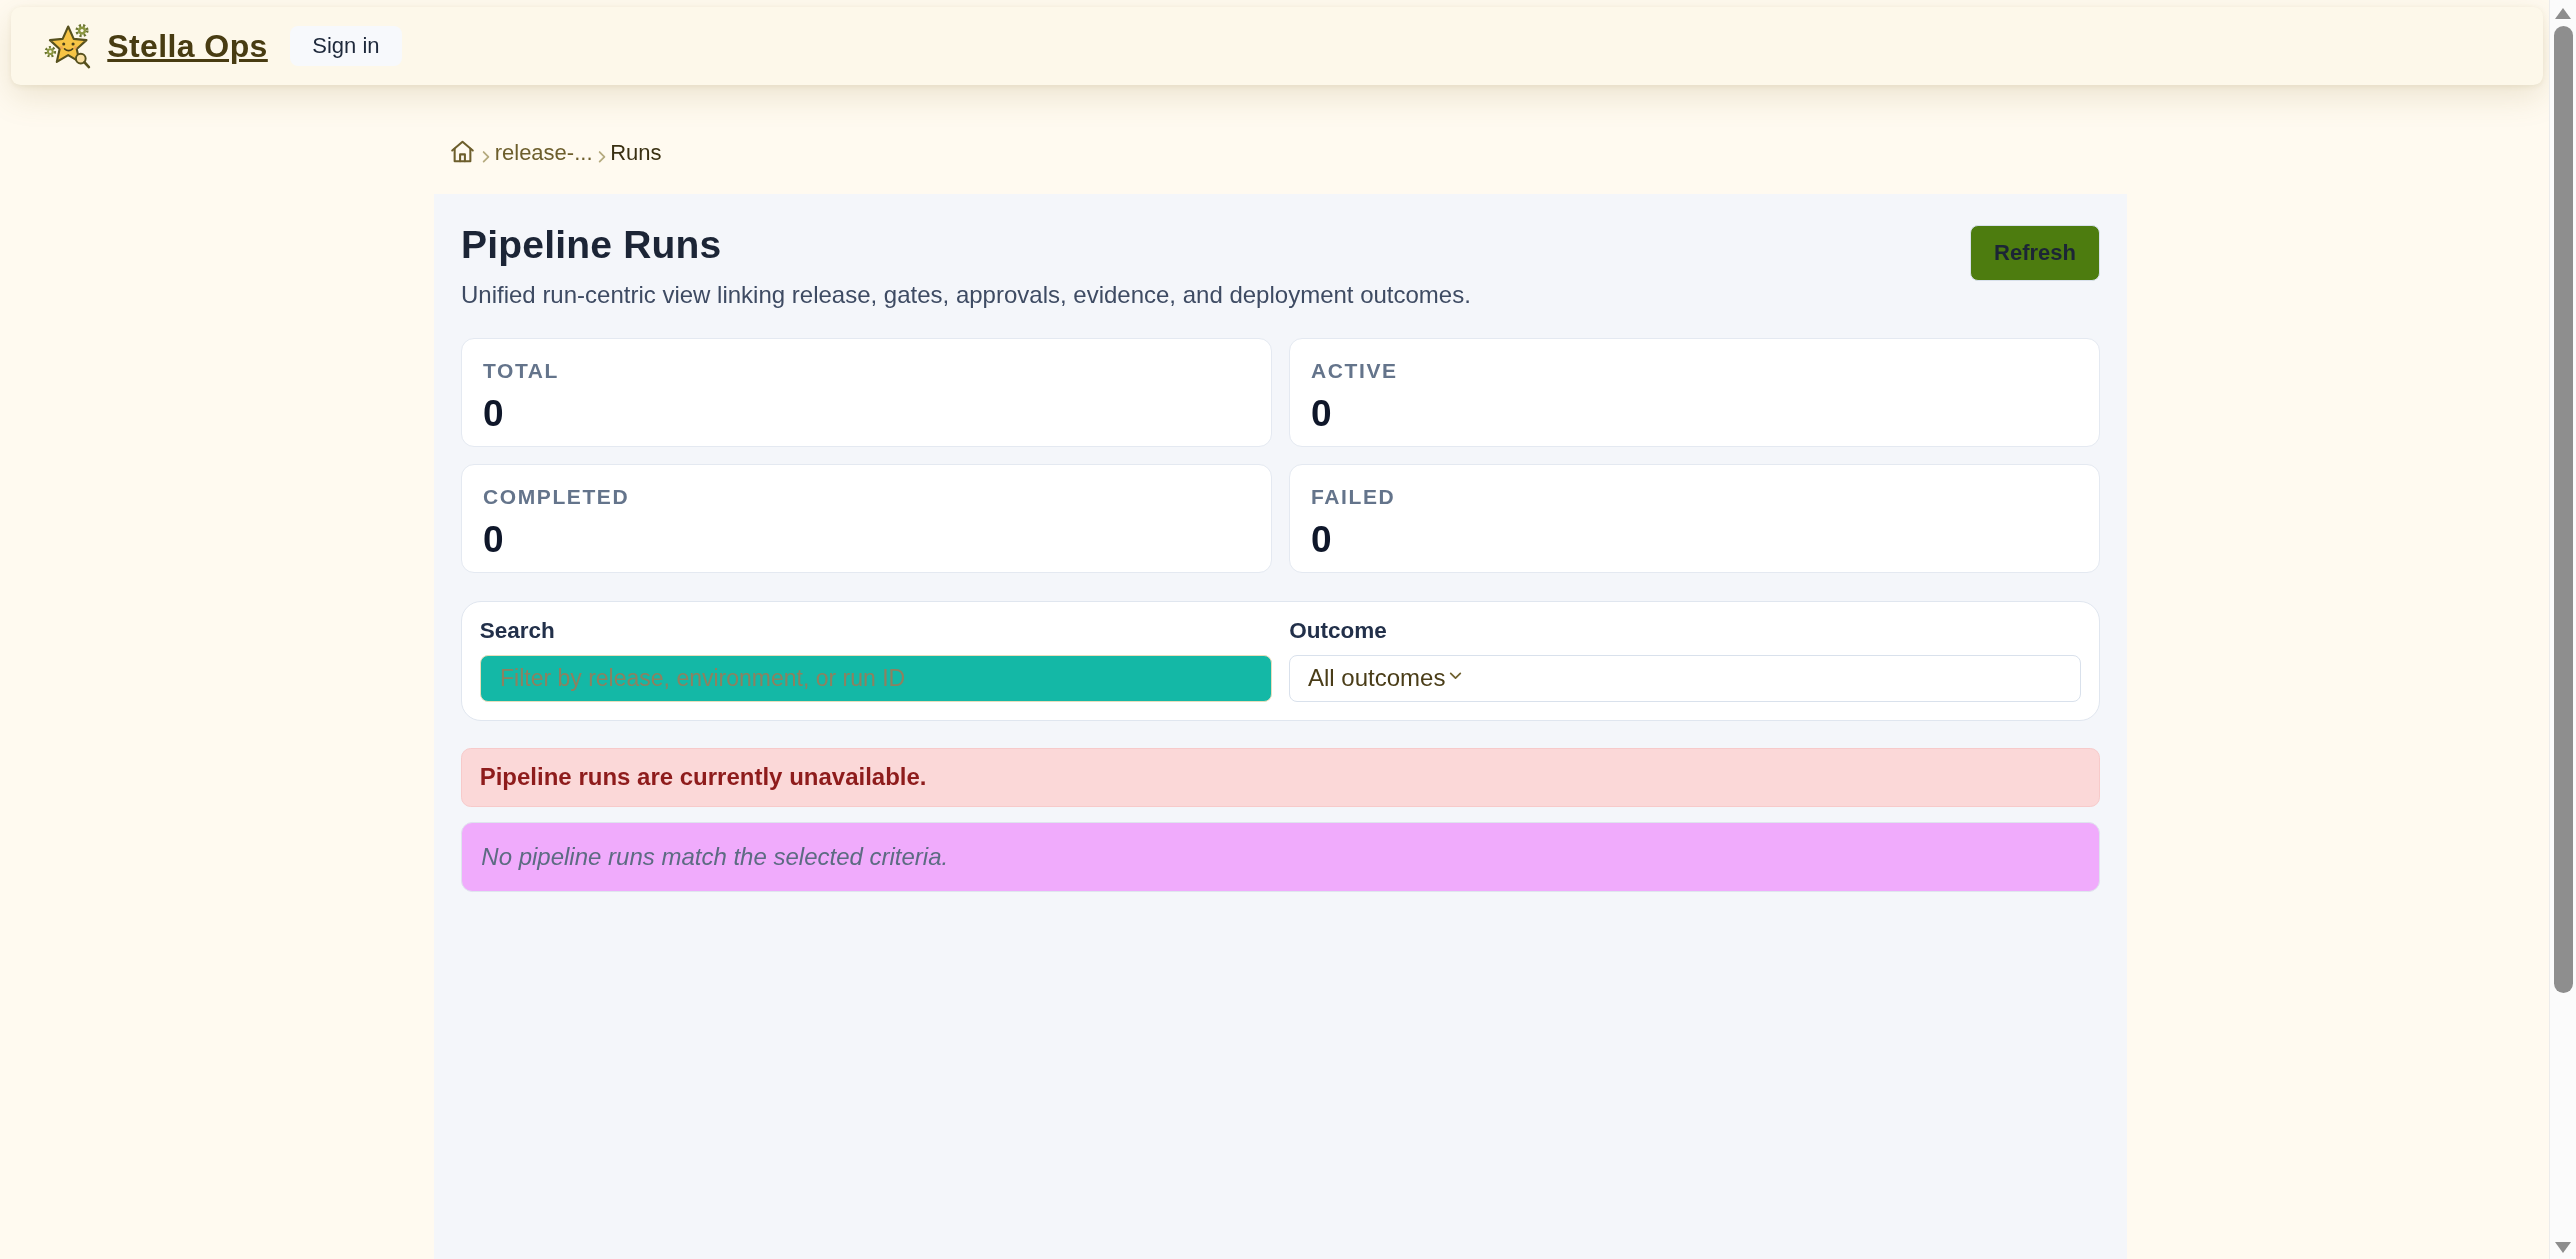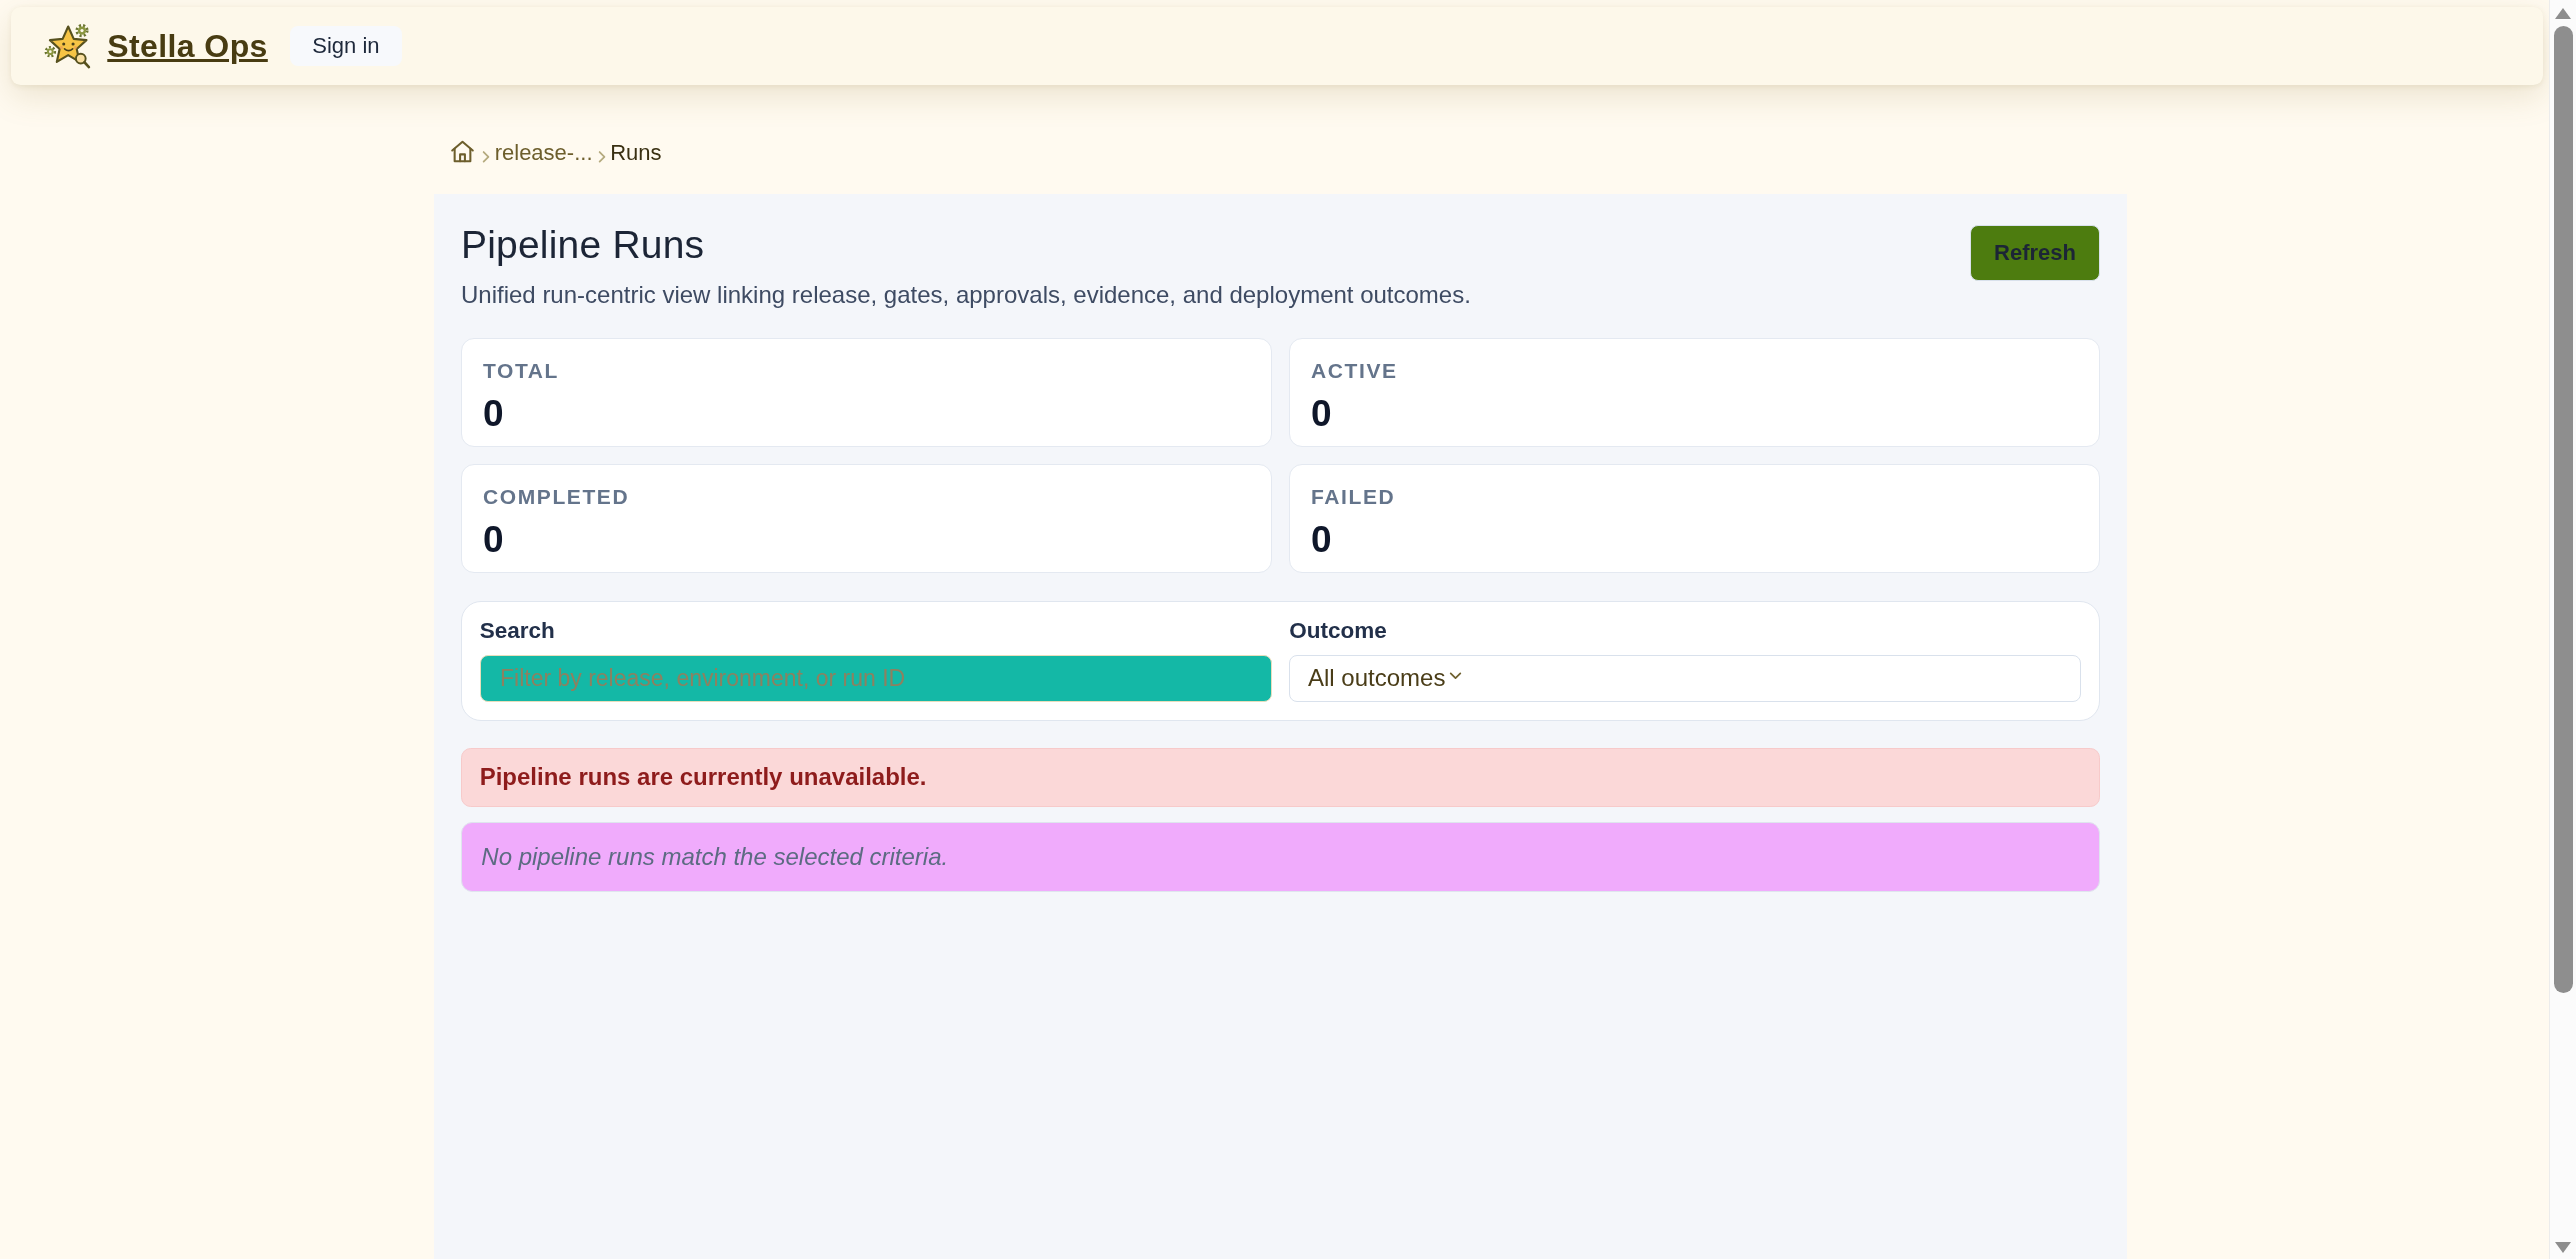--- a/index.html
+++ b/index.html
@@ -47,21 +47,21 @@
   .crumb-link { color:#6d5e2c; cursor:pointer; }
   .crumb-current { color:#3a3012; font-weight:500; }
 
   
   .main-panel {
     position:absolute; left:434px; top:194px; width:1693px; bottom:0;
     background:#f4f6fa;
     padding:29px 27px;
   }
   .page-header { display:flex; justify-content:space-between; align-items:flex-start; }
-  .page-title { font-size:39px; font-weight:400; color:#1c2536; letter-spacing:0.2px; }
+  .page-title { font-size:39px; font-weight:700; color:#1c2536; letter-spacing:0.2px; }
   .page-subtitle { margin-top:13.7px; font-size:24px; color:#3e4b63; }
   .refresh-btn {
     height:56px; padding:0 23px; margin-top:1.6px;
     background:#4d7c0f; border:1.6px solid #d9e1ec; border-radius:8px;
     font-family:inherit; font-size:22px; font-weight:bold; color:#1c2536;
     cursor:pointer;
   }
 
   
   .stats-row { margin-top:29px; display:grid; grid-template-columns:repeat(2,1fr); gap:17px; }

